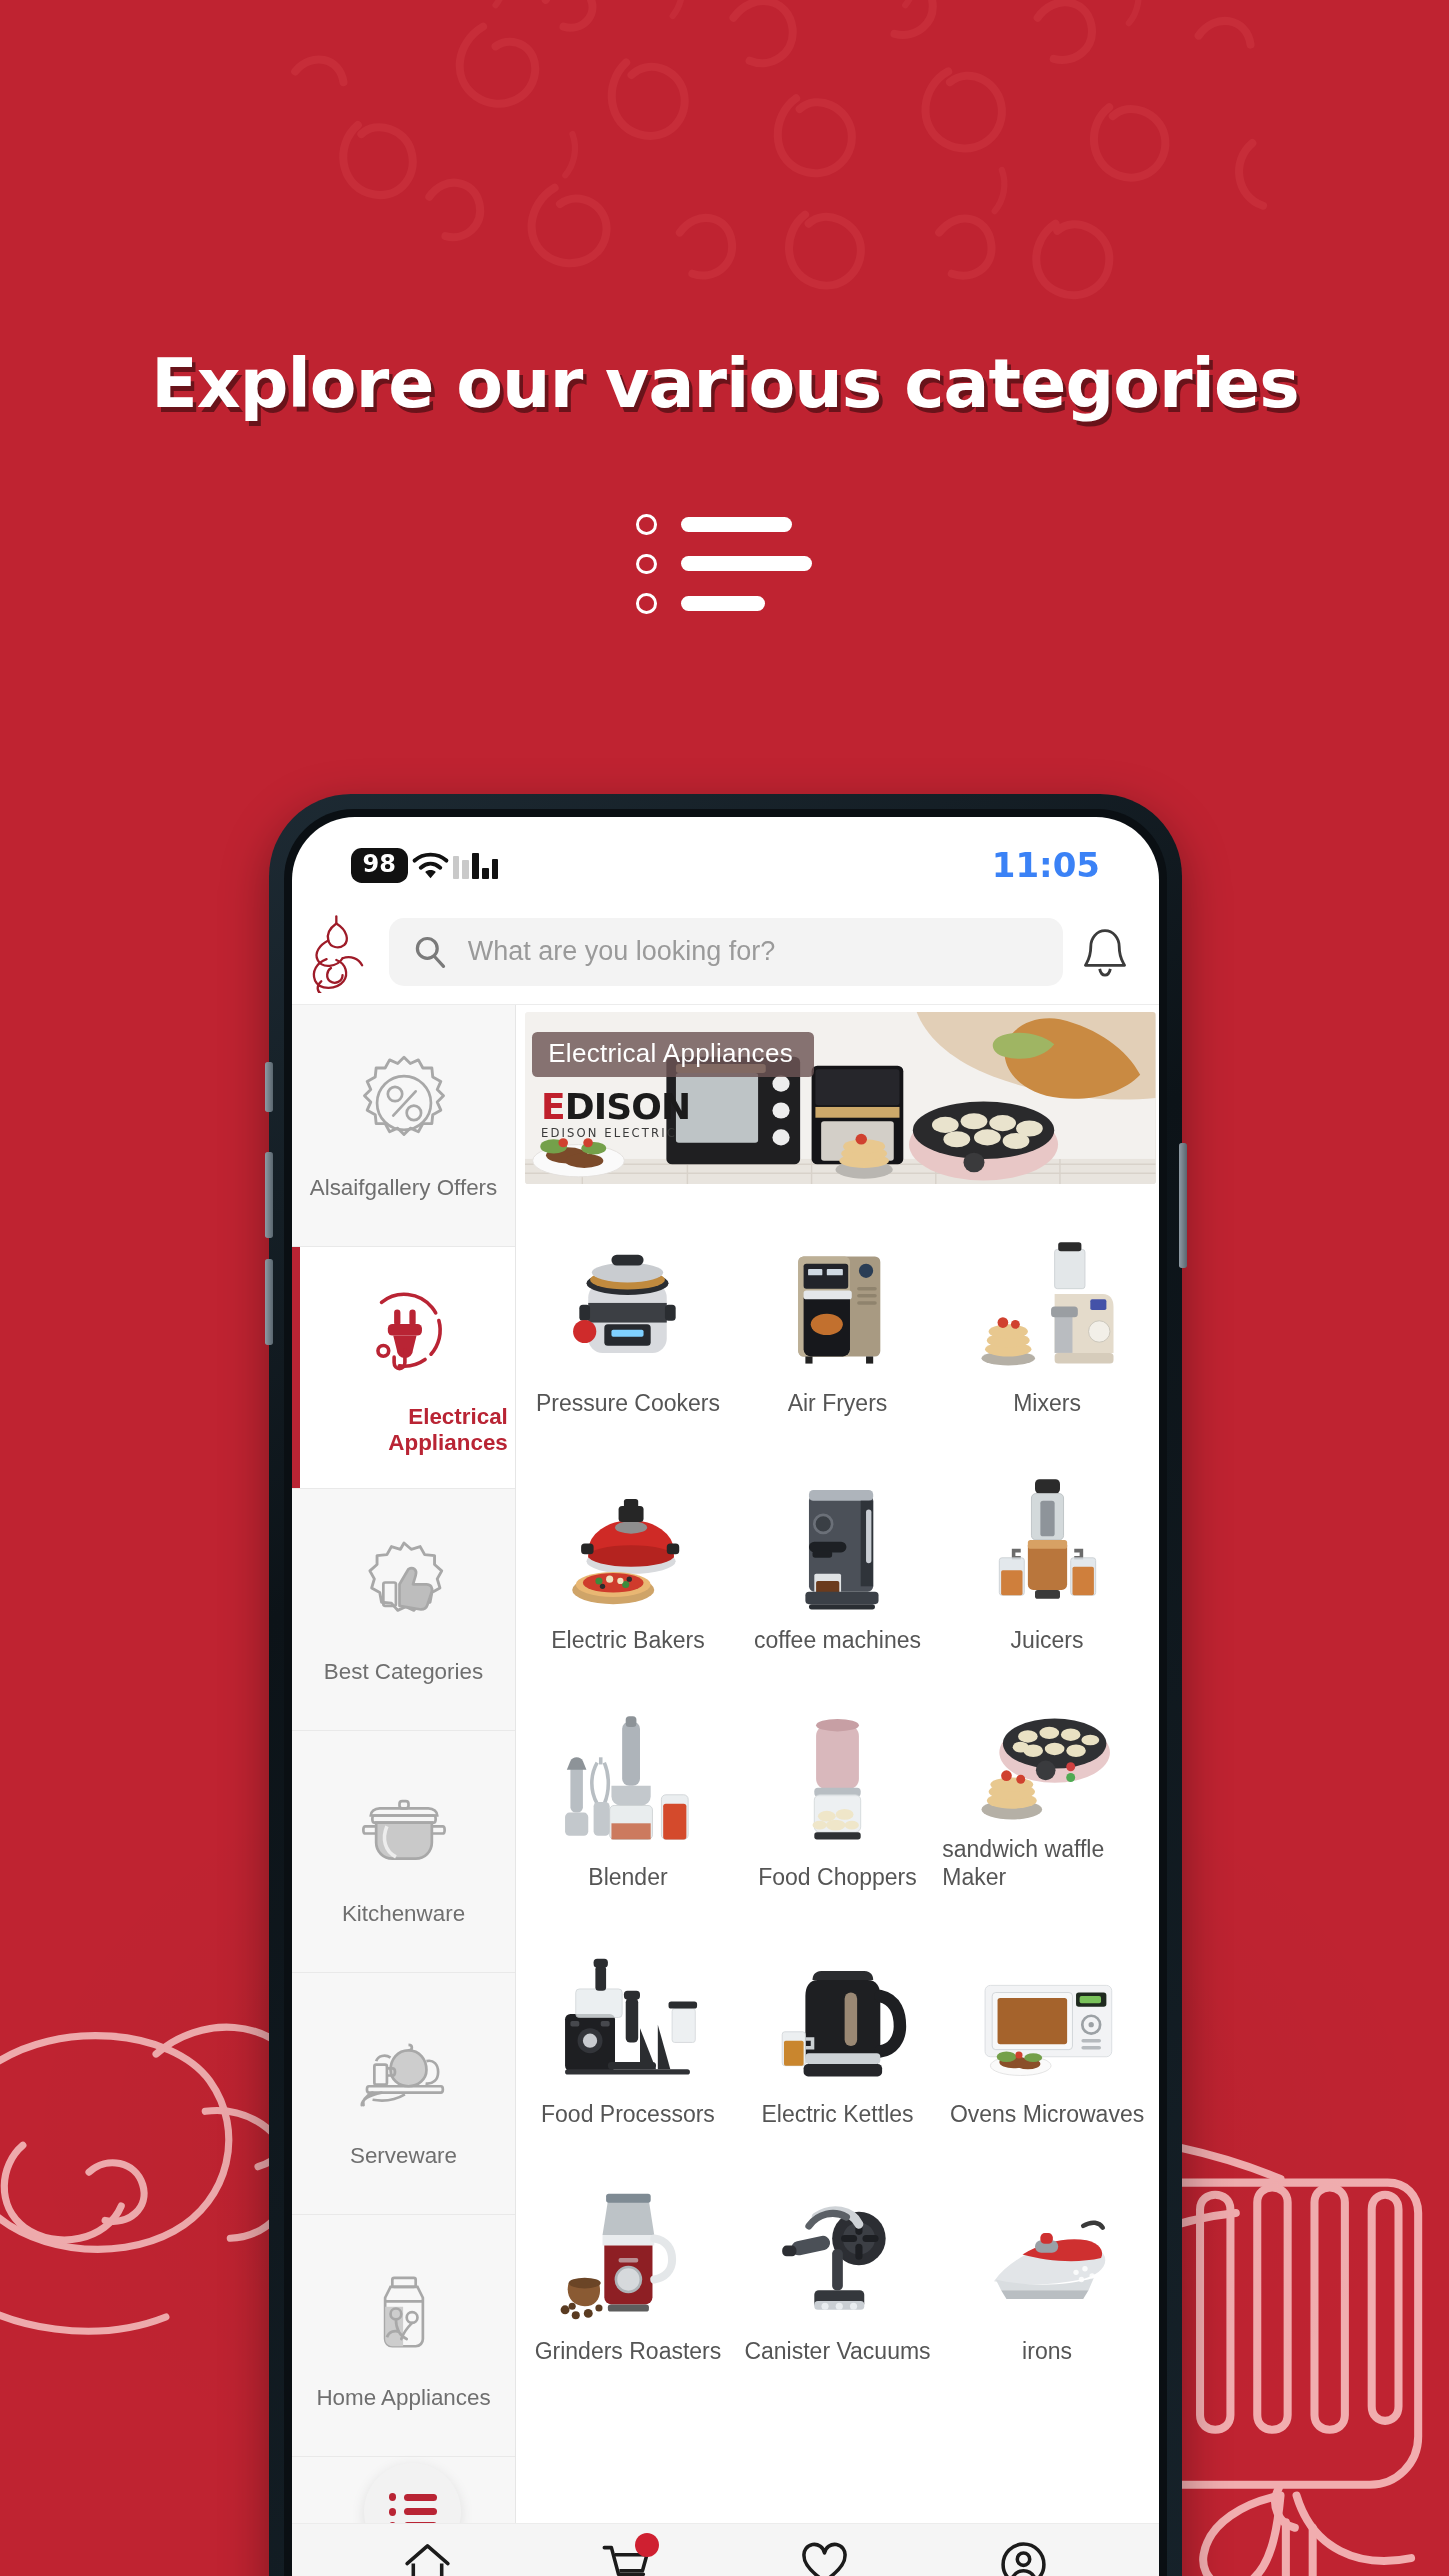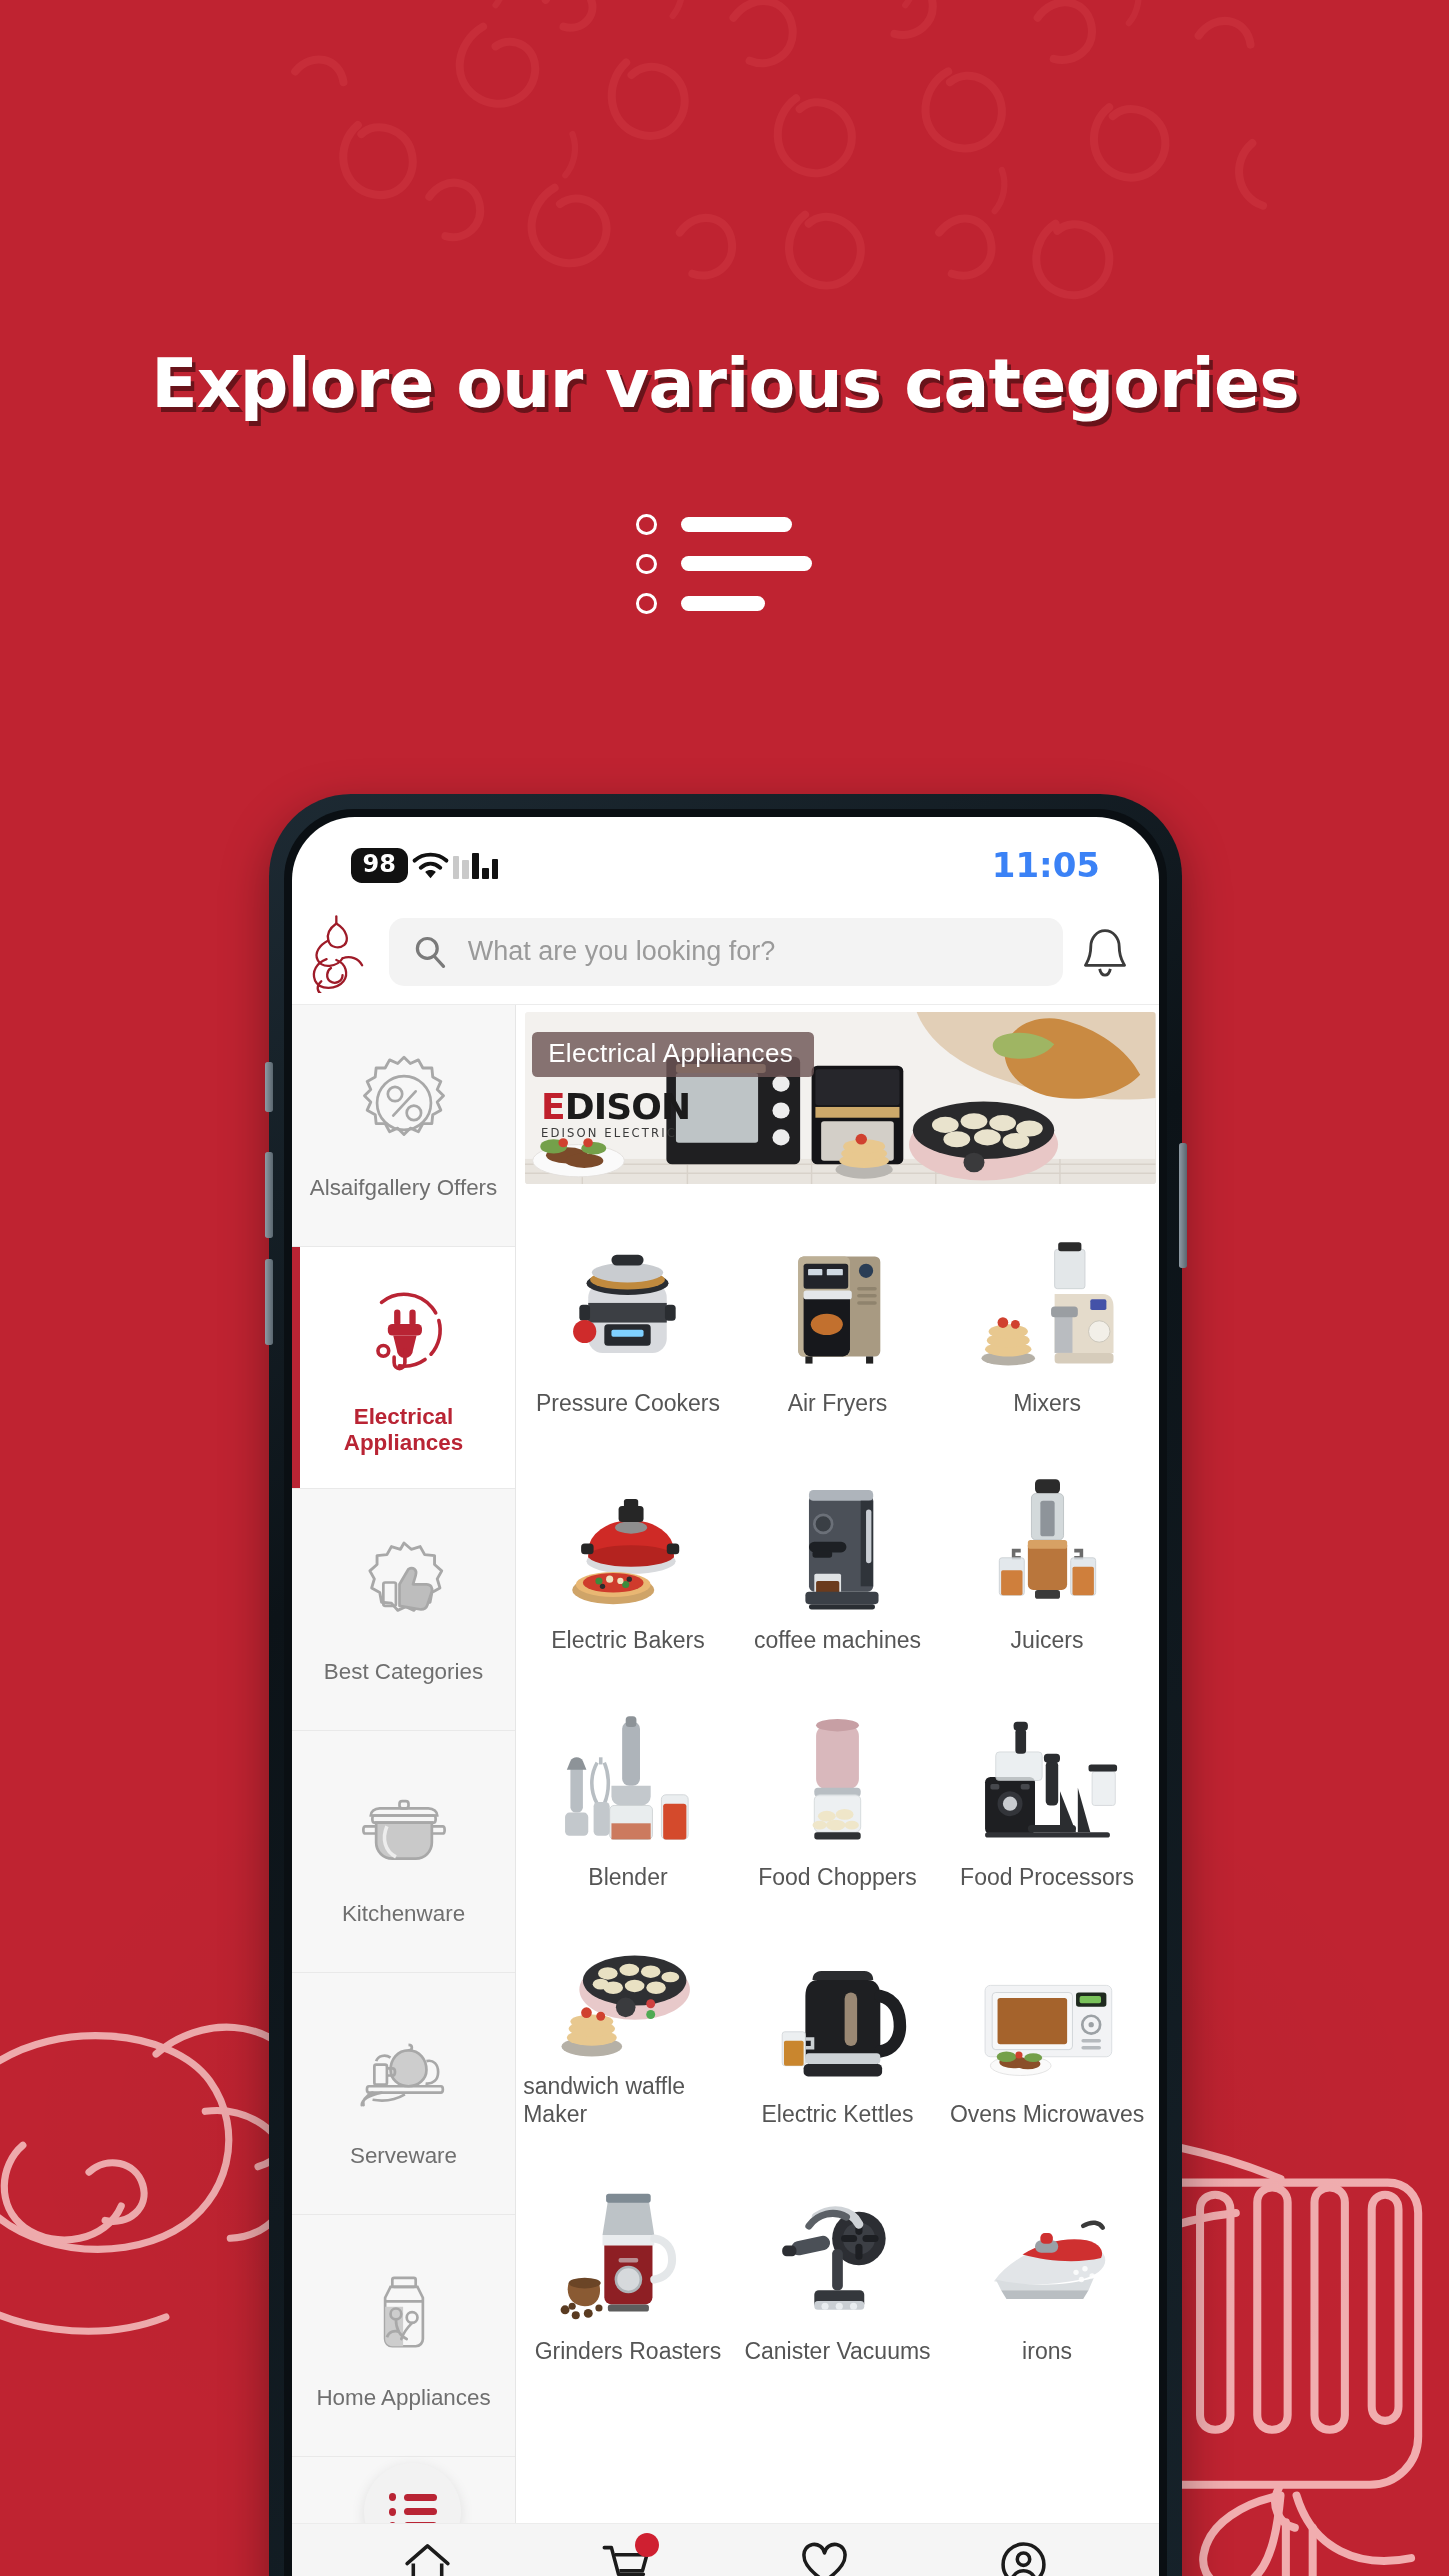--- a/index.html
+++ b/index.html
@@ -129,21 +129,21 @@
     height:242px; border-bottom:0.9px solid #e9e9e9;
     display:flex; flex-direction:column; align-items:center; justify-content:center;
     position:relative; background:#f7f7f7; padding:0 7.2px;
   }
   .cat.active{ background:#ffffff; }
   .cat.active::before{
     content:""; position:absolute; left:0; top:0; bottom:0; width:8px; background:#b92434;
   }
   .cat-ico{ width:106px; height:106px; margin-bottom:19.7px; }
   .cat-label{
-    font-size:22.4px; color:#6f6f6f; text-align:center; line-height:1.16;
+    font-size:22.4px; color:#6f6f6f; text-align:right; line-height:1.16;
     font-family:"Liberation Sans", sans-serif;
   }
   .cat.active .cat-label{ color:#b92434; font-weight:bold; }
 
   
   .main{ flex:1; background:#ffffff; overflow:hidden; }
   .banner{
     margin:7.2px 0 0 9px; height:172px; width:calc(100% - 12.5px);
     border-radius:3.6px; position:relative; overflow:hidden;
     background:linear-gradient(180deg,#f4f2ef 0%,#eae6e1 60%,#dcd6cf 100%);
@@ -667,42 +667,20 @@
                     <ellipse cx="104" cy="138" rx="8" ry="5"></ellipse>
                 <ellipse cx="68" cy="138" rx="8" ry="5"></ellipse>
               </g>
               <rect x="62" y="146" width="52" height="8" rx="3" fill="#2e3134"></rect>
             </svg>
             <div class="tile-label">Food Choppers</div>
           </div>
 
           <div class="tile">
             <svg class="tile-art" viewBox="0 0 176 176">
-              <rect x="18" y="84" width="56" height="64" rx="6" fill="#1e1f22"></rect>
-              <circle cx="46" cy="114" r="14" fill="#33353a"></circle>
-              <circle cx="46" cy="114" r="8" fill="#c9ccd0"></circle>
-              <rect x="24" y="92" width="10" height="6" rx="2" fill="#46484d"></rect>
-              <rect x="58" y="92" width="10" height="6" rx="2" fill="#46484d"></rect>
-              <rect x="30" y="56" width="52" height="32" rx="4" fill="#e7ecee" opacity=".8" stroke="#c9ced1"></rect>
-              <rect x="52" y="30" width="12" height="28" rx="4" fill="#2b2d30"></rect>
-              <rect x="50" y="22" width="16" height="10" rx="4" fill="#2b2d30"></rect>
-              <rect x="86" y="66" width="14" height="50" rx="5" fill="#2b2d30"></rect>
-              <rect x="84" y="58" width="18" height="10" rx="4" fill="#2b2d30"></rect>
-              <path d="M102 100l18 46h-18z" fill="#2b2d30"></path>
-              <path d="M122 96l14 50h-14z" fill="#2b2d30"></path>
-              <rect x="138" y="78" width="26" height="38" rx="3" fill="#e9edef" opacity=".8" stroke="#cbd0d3"></rect>
-              <rect x="134" y="70" width="32" height="8" rx="3" fill="#2b2d30"></rect>
-              <rect x="66" y="138" width="54" height="8" rx="4" fill="#2b2d30"></rect>
-              <rect x="18" y="146" width="140" height="6" rx="3" fill="#303236"></rect>
-            </svg>
-            <div class="tile-label">Food Processors</div>
-          </div>
-
-          <div class="tile">
-            <svg class="tile-art" viewBox="0 0 176 176">
               <ellipse cx="96" cy="88" rx="62" ry="34" fill="#e8c9ca"></ellipse>
               <ellipse cx="96" cy="78" rx="58" ry="28" fill="#2f3033"></ellipse>
               <g fill="#e9e1c3">
                 <ellipse cx="66" cy="70" rx="11" ry="7"></ellipse>
                     <ellipse cx="90" cy="66" rx="11" ry="7"></ellipse>
                 <ellipse cx="114" cy="68" rx="11" ry="7"></ellipse>
                     <ellipse cx="136" cy="74" rx="10" ry="6"></ellipse>
                 <ellipse cx="72" cy="86" rx="11" ry="7"></ellipse>
                     <ellipse cx="96" cy="84" rx="11" ry="7"></ellipse>
                 <ellipse cx="120" cy="86" rx="11" ry="7"></ellipse>
@@ -720,20 +698,42 @@
                     </g>
                 <circle cx="42" cy="114" r="6" fill="#d0412f"></circle>
                     <circle cx="58" cy="118" r="5" fill="#d0412f"></circle>
               </g>
             </svg>
             <div class="tile-label">sandwich waffle Maker</div>
           </div>
 
           <div class="tile">
             <svg class="tile-art" viewBox="0 0 176 176">
+              <rect x="18" y="84" width="56" height="64" rx="6" fill="#1e1f22"></rect>
+              <circle cx="46" cy="114" r="14" fill="#33353a"></circle>
+              <circle cx="46" cy="114" r="8" fill="#c9ccd0"></circle>
+              <rect x="24" y="92" width="10" height="6" rx="2" fill="#46484d"></rect>
+              <rect x="58" y="92" width="10" height="6" rx="2" fill="#46484d"></rect>
+              <rect x="30" y="56" width="52" height="32" rx="4" fill="#e7ecee" opacity=".8" stroke="#c9ced1"></rect>
+              <rect x="52" y="30" width="12" height="28" rx="4" fill="#2b2d30"></rect>
+              <rect x="50" y="22" width="16" height="10" rx="4" fill="#2b2d30"></rect>
+              <rect x="86" y="66" width="14" height="50" rx="5" fill="#2b2d30"></rect>
+              <rect x="84" y="58" width="18" height="10" rx="4" fill="#2b2d30"></rect>
+              <path d="M102 100l18 46h-18z" fill="#2b2d30"></path>
+              <path d="M122 96l14 50h-14z" fill="#2b2d30"></path>
+              <rect x="138" y="78" width="26" height="38" rx="3" fill="#e9edef" opacity=".8" stroke="#cbd0d3"></rect>
+              <rect x="134" y="70" width="32" height="8" rx="3" fill="#2b2d30"></rect>
+              <rect x="66" y="138" width="54" height="8" rx="4" fill="#2b2d30"></rect>
+              <rect x="18" y="146" width="140" height="6" rx="3" fill="#303236"></rect>
+            </svg>
+            <div class="tile-label">Food Processors</div>
+          </div>
+
+          <div class="tile">
+            <svg class="tile-art" viewBox="0 0 176 176">
               <path d="M66 46h56c10 0 14 8 14 18v66c0 10-8 16-18 16H70c-10 0-18-6-18-16V64c0-10 4-18 14-18z" fill="#1e1f22"></path>
               <path d="M70 36h48c8 0 10 6 10 10H60c0-4 2-10 10-10z" fill="#2b2c2f"></path>
               <rect x="96" y="60" width="14" height="60" rx="7" fill="#b09b83" opacity=".85"></rect>
               <path d="M136 64c18 4 22 20 22 34s-8 26-22 28" fill="none" stroke="#1e1f22" stroke-width="14" stroke-linecap="round"></path>
               <rect x="52" y="128" width="84" height="12" rx="4" fill="#cdd2d6"></rect>
               <rect x="50" y="140" width="88" height="14" rx="5" fill="#25262a"></rect>
               <rect x="26" y="104" width="26" height="38" rx="3" fill="#e9edef" opacity=".85" stroke="#cbd0d3"></rect>
               <rect x="28" y="114" width="22" height="28" rx="2" fill="#c9862e"></rect>
               <path d="M52 112h8v10h-8" fill="none" stroke="#cbd0d3" stroke-width="4"></path>
             </svg>

